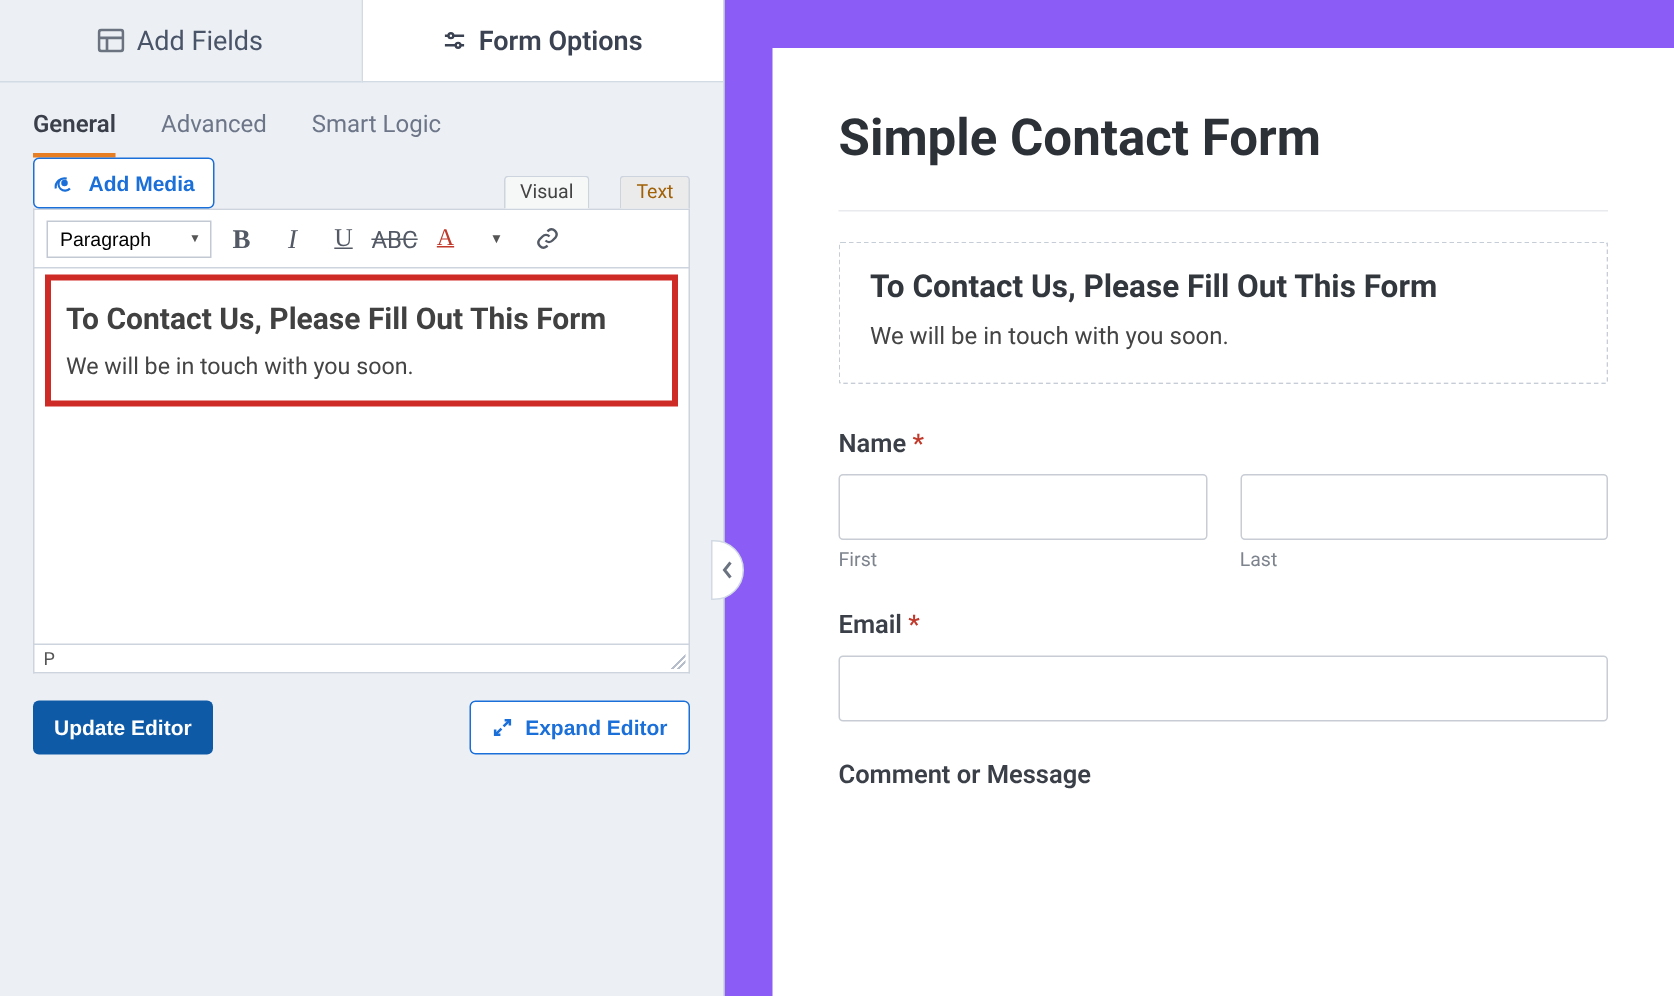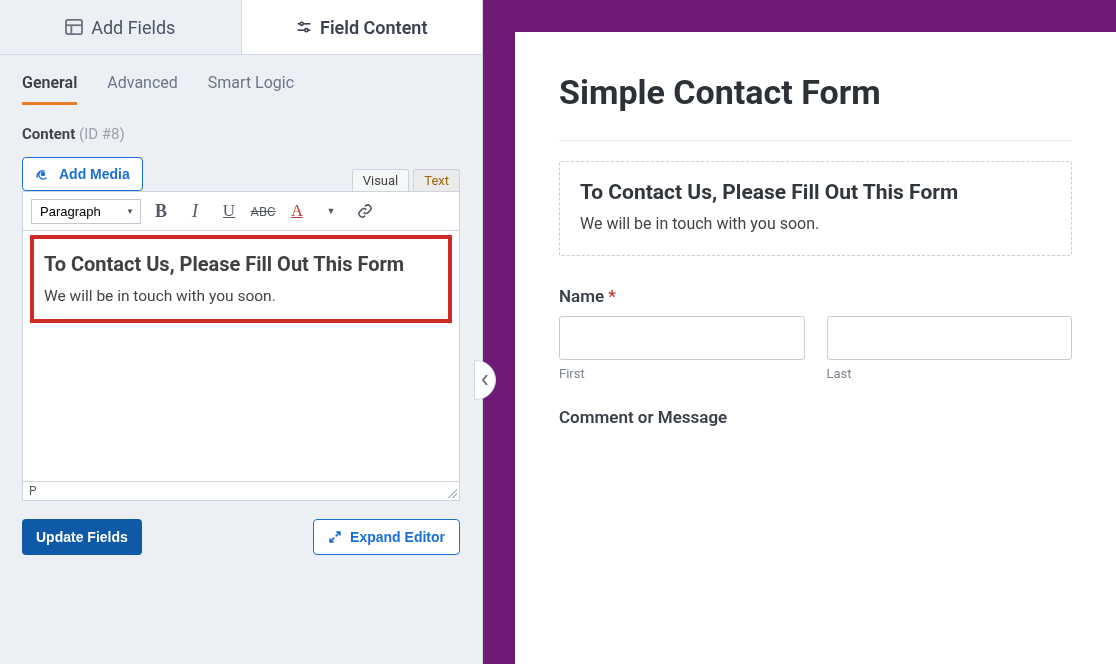--- a/index.html
+++ b/index.html
@@ -50,21 +50,21 @@
   .media-row { padding: 0 22px; display: flex; align-items: flex-end; justify-content: space-between; }
   .add-media {
     display: inline-flex; align-items: center; gap: 8px;
     border: 1px solid #1a6fd8; color: #1a6fd8; background: #fff;
     font-size: 14px; font-weight: 600;
     padding: 8px 12px; border-radius: 4px; cursor: pointer;
   }
 
   
   .editor-wrap { padding: 0 22px; }
-  .editor-tabs { display:flex; gap:4px; justify-content:flex-end; margin-top:-25px; }
+  .editor-tabs { display:flex; gap:20px; justify-content:flex-end; margin-top:-25px; }
   .ed-tab {
     border:1px solid #cdd4de; border-bottom:none;
     background:#ebebec; color:#a16207; font-size:13px;
     padding:3px 10px; border-radius:3px 3px 0 0;
     cursor:pointer;
   }
   .ed-tab.active { background:#f6f7f7; color:#444; }
 
   .editor-toolbar {
     display:flex; align-items:center; gap:6px;
@@ -80,21 +80,21 @@
   .select-wrap::after {
     content:"▼"; font-size:8px; color:#555;
     position:absolute; right:7px; top:50%; transform:translateY(-50%);
     pointer-events:none;
   }
   .tb { width:28px; height:26px; display:flex; align-items:center; justify-content:center;
         color:#535a65; cursor:pointer; font-size:16px; }
   .tb.bold { font-weight:700; font-family:"Times New Roman",serif; font-size:18px; }
   .tb.italic { font-style:italic; font-family:"Times New Roman",serif; font-size:18px; }
   .tb.underline { text-decoration:underline; font-family:"Times New Roman",serif; font-size:17px; }
-  .tb.strike { text-decoration:line-through; font-size:13px; }
+  .tb.strike { text-decoration:line-through; font-size:16px; }
   .tb.color { color:#c0392b; font-family:"Times New Roman",serif; text-decoration: underline; }
   .tb.arrow { font-size:9px; color:#555; }
   .tb.link svg { width:16px; height:16px; }
 
   .editor-body {
     height: 252px; background:#fff;
     border:1px solid #cdd4de;
     position:relative; padding:14px 14px;
     color:#414141;
   }
@@ -130,21 +130,21 @@
   .collapse-handle {
     position:absolute; right:-14px; top:360px;
     width:22px; height:40px; background:#fff;
     border:1px solid #d2dae4; border-radius:0 20px 20px 0;
     display:flex; align-items:center; justify-content:center;
     color:#6b7380; font-size:12px; cursor:pointer;
   }
 
   
   .right-panel {
-    flex:1; background:#701a75; padding:32px 0 0 32px;
+    flex:1; background:#8b5cf6; padding:32px 0 0 32px;
   }
   .form-card {
     background:#fff; height: 100%; width: 100%;
     padding: 40px 44px 0 44px;
   }
   .form-card h1 {
     font-size:34px; font-weight:700; color:#2c3137;
     padding-bottom:28px; border-bottom:1px solid #e8eaed;
     margin-bottom:20px;
   }
@@ -187,34 +187,30 @@
     </div>
     <div class="top-tab active">
       <span class="icon">
         <svg width="16" height="16" viewBox="0 0 20 20" fill="none" stroke="#3b4252" stroke-width="2">
           <line x1="2" y1="6" x2="18" y2="6"></line>
             <circle cx="7" cy="6" r="2" fill="#fff"></circle>
           <line x1="2" y1="14" x2="18" y2="14"></line>
             <circle cx="13" cy="14" r="2" fill="#fff"></circle>
         </svg>
       </span>
-      <span>Field Content</span>
+      <span>Form Options</span>
     </div>
   </div>
 
   <div class="sub-tabs">
     <div class="sub-tab active">General</div>
     <div class="sub-tab">Advanced</div>
     <div class="sub-tab">Smart Logic</div>
   </div>
 
-  <div class="content-label">
-    <strong>Content</strong>
-    <span class="muted">(ID #8)</span>
-  </div>
 
   <div class="media-row">
     <button class="add-media">
       <span class="icon">
         <svg width="16" height="14" viewBox="0 0 22 18" fill="none" stroke="#1a6fd8" stroke-width="2">
           <path d="M3 14 a8 8 0 0 1 10 -9"></path>
           <path d="M7 6 a6 6 0 0 0 9 8"></path>
           <circle cx="11" cy="9" r="2" fill="#1a6fd8"></circle>
         </svg>
       </span>
@@ -254,21 +250,21 @@
       </div>
     </div>
 
     <div class="editor-path">
       <span>P</span>
       <span class="resize-grip"></span>
     </div>
   </div>
 
   <div class="bottom-row">
-    <button class="btn-primary">Update Fields</button>
+    <button class="btn-primary">Update Editor</button>
     <button class="btn-outline">
       <span class="icon">
         <svg viewBox="0 0 20 20" fill="none" stroke="#1a6fd8" stroke-width="2.4">
           <polyline points="12,3 17,3 17,8"></polyline>
             <line x1="17" y1="3" x2="11" y2="9"></line>
           <polyline points="8,17 3,17 3,12"></polyline>
             <line x1="3" y1="17" x2="9" y2="11"></line>
         </svg>
       </span>
       <span>Expand Editor</span>
@@ -303,18 +299,25 @@
           <input class="input" style="">
           <span class="sublabel">First</span>
         </div>
         <div class="name-col">
           <input class="input" style="">
           <span class="sublabel">Last</span>
         </div>
       </div>
     </div>
 
+    <div class="field-row">
+      <label class="field-label">
+        <span>Email</span>
+        <span class="req">*</span>
+      </label>
+      <input class="input" style="">
+    </div>
 
     <div class="field-row">
       <label class="field-label">Comment or Message</label>
     </div>
   </div>
 </div>
 
 </body></html>

